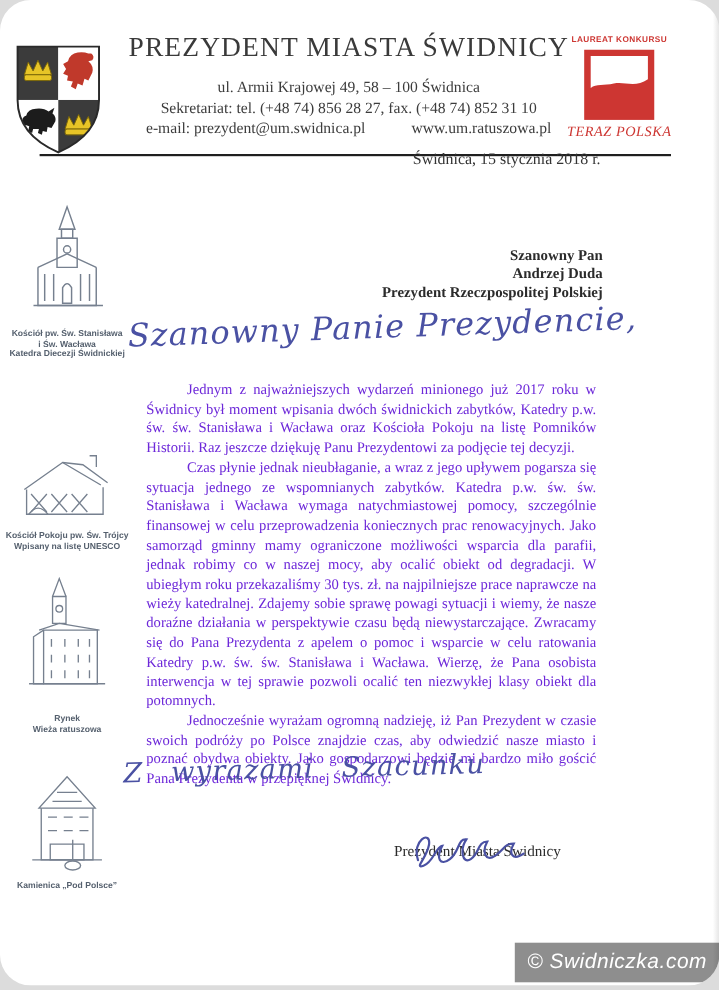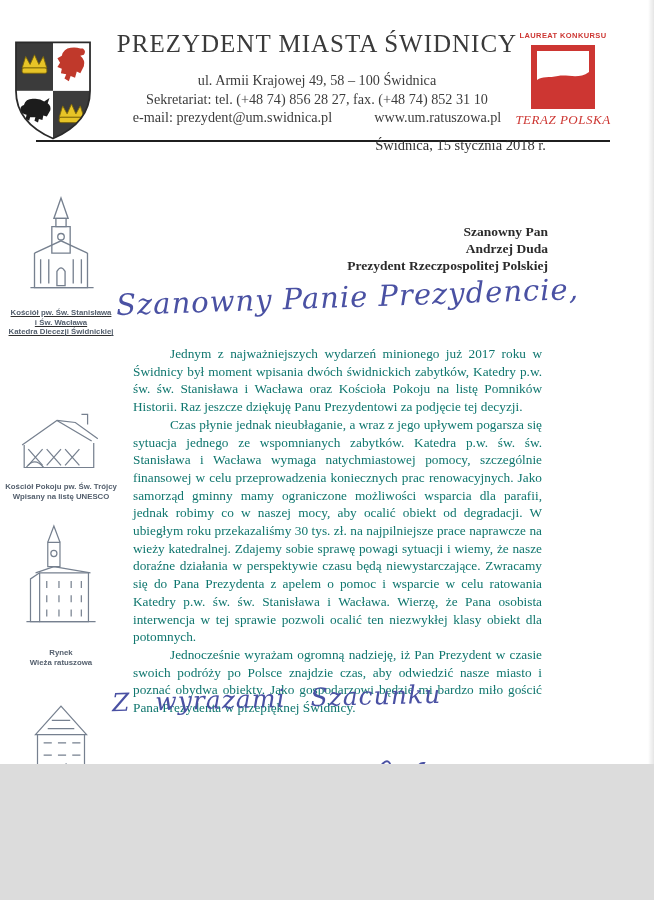--- a/index.html
+++ b/index.html
@@ -1,20 +1,21 @@
 <!DOCTYPE html>
 <html><head>
 <meta charset="utf-8">
 <style>
   * { margin:0; padding:0; box-sizing:border-box; }
   html,body { background:#dcdcdc; }
   .page {
-    position:relative; width:654px; height:764px; background:#ffffff;
+    position:relative; width:654px; height:896px; background:#ffffff;
     font-family:"Liberation Serif", serif; color:#2f2f2f; overflow:hidden;
     margin:0 auto;
+    border-radius:28px;
   }
   .page::after{ content:""; position:absolute; top:0; right:0; width:6px; height:100%;
     background:linear-gradient(to right, rgba(0,0,0,0), rgba(0,0,0,0.10)); pointer-events:none;}
   
   .coa { position:absolute; left:8px; top:38px; width:90px; height:104px; }
   .head-center { position:absolute; left:102px; top:30px; width:430px; text-align:center; }
   .head-title { font-size:25px; letter-spacing:1px; color:#3a3a3a; font-weight:400; white-space:nowrap; }
   .head-lines { margin-top:13px; font-size:14.2px; line-height:18.5px; color:#3c3c3c; }
   .email-row span { display:inline-block; }
   .email-gap { width:42px; }
@@ -24,33 +25,33 @@
   .award-flag { margin:5px auto 3px auto; display:block; }
   .award-bottom { font-family:"Liberation Serif", serif; font-style:italic; font-weight:normal;
     font-size:13px; color:#cd3632; letter-spacing:0.5px; white-space:nowrap; }
   .rule { position:absolute; left:36px; top:140px; width:574px; height:2px; background:#1f1f1f; }
   .dateline { position:absolute; top:137px; right:108px; font-size:14.5px; color:#333; }
   
   .landmark { position:absolute; left:2px; width:118px; text-align:center; }
   .landmark svg { display:block; margin:0 auto; }
   .lm-caption { margin-top:4px; font-family:"Liberation Sans", sans-serif; font-weight:bold;
     font-size:7.8px; line-height:9.6px; color:#55606e; white-space:pre-line; }
-  .lm-1 { top:196px;text-decoration:underline; } .lm-2 { top:412px; } .lm-3 { top:524px; } .lm-4 { top:702px; }
+  .lm-1 { top:186px; } .lm-2 { top:412px; } .lm-3 { top:524px; } .lm-4 { top:702px; }
   
   .recipient { position:absolute; top:223px; right:106px; text-align:right;
     font-weight:bold; font-size:13.5px; line-height:17px; color:#2b2b2b; }
   
   .hand { font-family:"DejaVu Serif", serif; font-style:italic; color:#4a51a3; }
   .hand-greeting { position:absolute; left:116px; top:280px; font-size:29px;
     letter-spacing:1px; transform:rotate(-2deg); }
   .hand-closing { position:absolute; left:112px; top:684px; font-size:25px;
     letter-spacing:1px; word-spacing:16px; transform:rotate(-1.5deg); }
   
   .letter-body { position:absolute; left:133px; top:345px; width:409px;
-    font-size:13.3px; line-height:17.7px; text-align:justify; color:#0f766e; }
+    font-size:13.3px; line-height:17.7px; text-align:justify; color:#6d28d9; }
   .letter-body p { text-indent:37px; margin:0; }
   
   .sig-block { position:absolute; top:747px; right:102px; width:236px; text-align:center;
     font-size:13.8px; color:#2b2b2b; }
   .sig-name { position:relative; z-index:1; }
   .sig-title { margin-top:19px; position:relative; z-index:1; }
   .sig-scribble { position:absolute; left:48px; top:3px; z-index:2; }
   
   .watermark { position:absolute; left:468px; top:857px; width:186px; height:36px;
     background:#8e8e8e; color:#ffffff; display:flex; align-items:center; justify-content:center;

